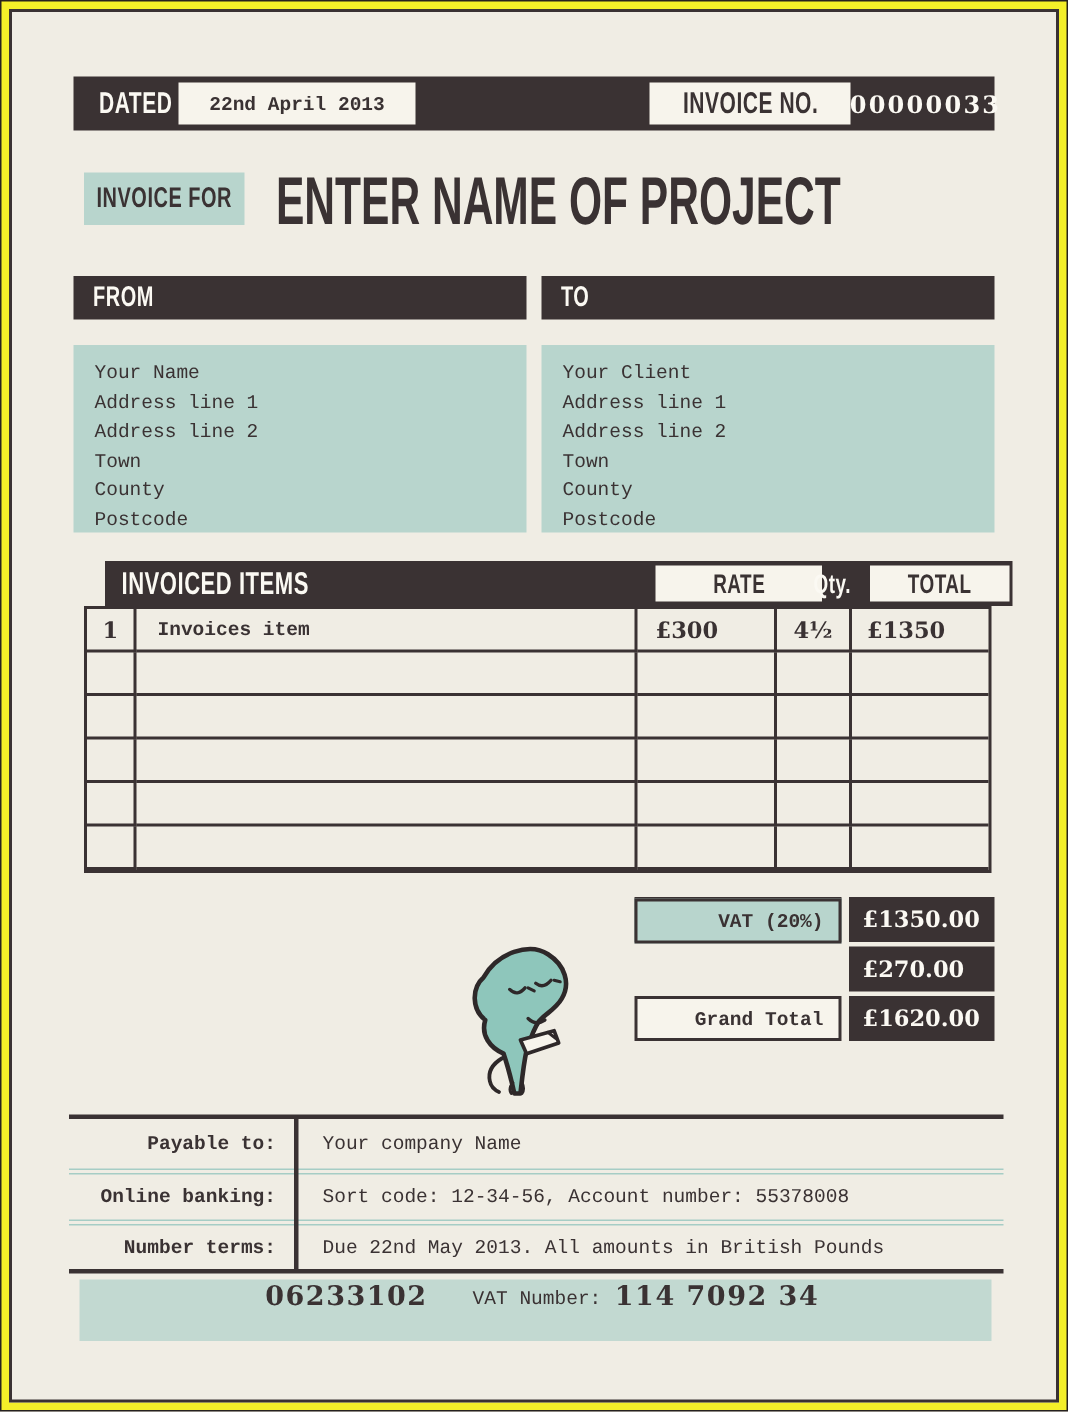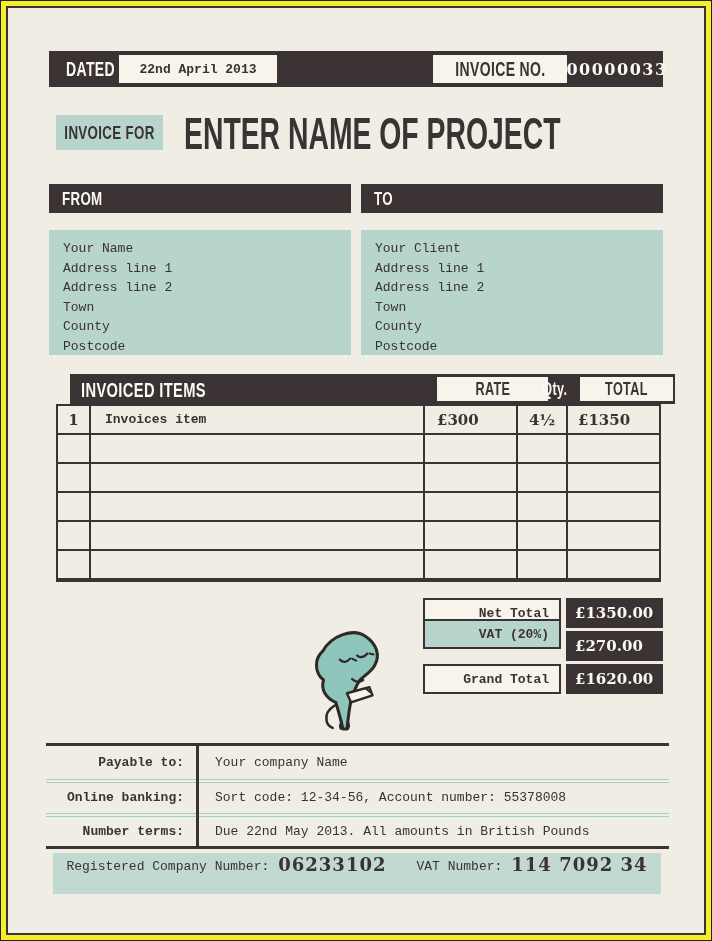--- a/index.html
+++ b/index.html
@@ -188,21 +188,21 @@
         <div class="cell row-t row-b c-rate"></div>
         <div class="cell row-t row-b c-qty"></div>
         <div class="cell row-t row-b c-total last-col"></div>
       </div>
 
       <div class="abs tot-label white-bg flex-c" style="top:597px;">
         <span class="mono b">Net Total</span>
       </div>
       <div class="abs tot-value ink-bg serifnum flex-l" style="top:597px;">£1350.00</div>
 
-      <div class="abs tot-label teal-bg flex-c" style="top:618px;">
+      <div class="abs tot-label teal-bg flex-c" style="top:598px;">
         <span class="mono b">VAT (20%)</span>
       </div>
       <div class="abs tot-value ink-bg serifnum flex-l" style="top:630px;">£270.00</div>
 
       <div class="abs tot-label white-bg flex-c" style="top:663px;">
         <span class="mono b">Grand Total</span>
       </div>
       <div class="abs tot-value ink-bg serifnum flex-l" style="top:663px;">£1620.00</div>
 
       <svg class="abs mascot" viewBox="0 0 100 101">
@@ -229,21 +229,20 @@
         </div>
         <div class="p-row">
           <div class="p-label mono b">Number terms:</div>
           <div class="p-value mono"><span class="b">Due 22nd May 2013.</span><span> All amounts in British Pounds</span></div>
         </div>
         <div class="abs p-divider"></div>
       </div>
 
       <div class="abs footer">
         <span class="inner">
-          <span class="mono">Registered Company Number:</span>
           <span class="serifnum num gap-s">06233102</span>
           <span class="mono gap-l">VAT Number:</span>
           <span class="serifnum num gap-s">114 7092 34</span>
         </span>
       </div>
 
     </div>
   </div>
 </div>
 

